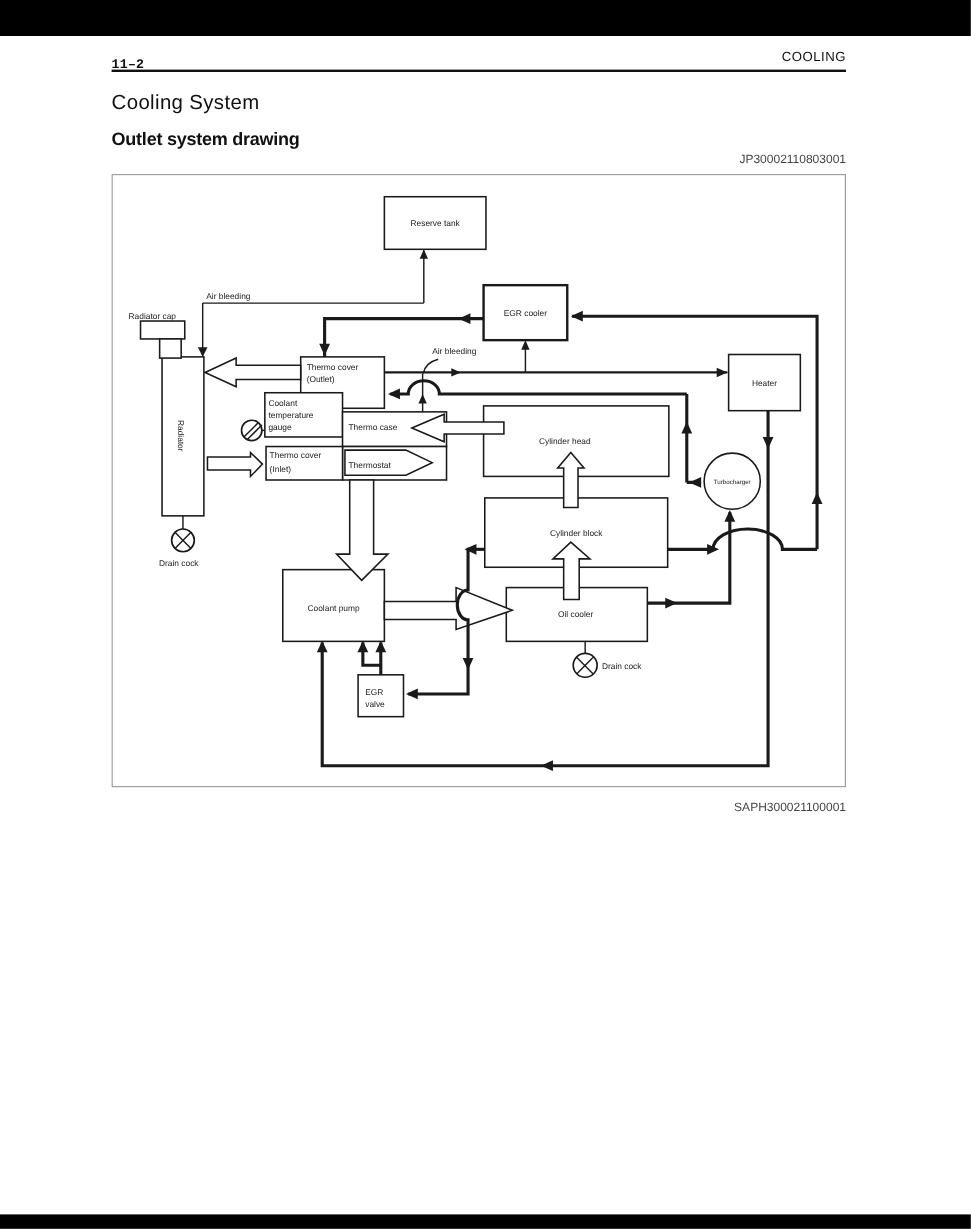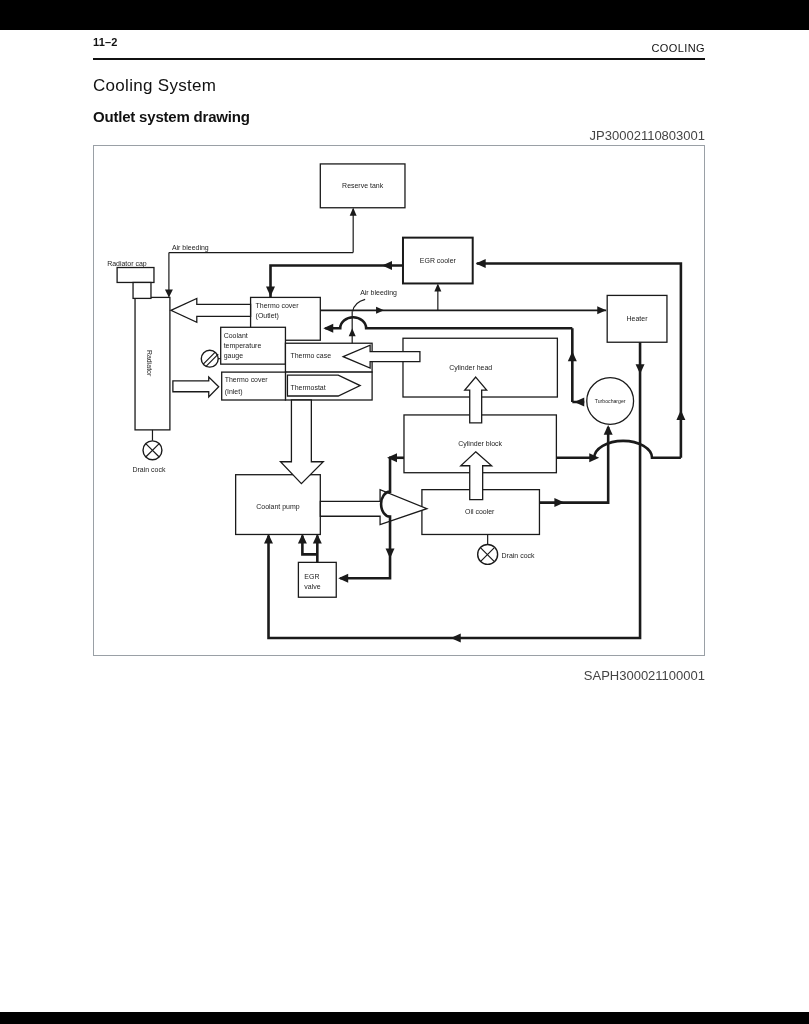--- a/index.html
+++ b/index.html
@@ -1,25 +1,25 @@
 <!DOCTYPE html>
 <html><head>
 <meta charset="utf-8">
 <style>
   html,body{margin:0;padding:0;}
   body{width:809px;height:1024px;background:#fff;font-family:"Liberation Sans",sans-serif;position:relative;overflow:hidden;}
   .bar{position:absolute;left:0;width:809px;background:#000;}
   .bar-top{top:0;height:30px;}
   .bar-bottom{bottom:0;height:12px;}
-  .hdr-num{position:absolute;left:93px;top:36px;font-size:11px;font-weight:700;color:#111;letter-spacing:.2px;}
+  .hdr-num{position:absolute;left:93px;top:49px;font-size:11px;font-weight:700;color:#111;letter-spacing:.2px;font-family:Liberation Mono, monospace;}
   .hdr-section{position:absolute;left:93px;top:42px;width:612px;text-align:right;font-size:11px;font-weight:400;color:#111;letter-spacing:.4px;}
   .hdr-rule{position:absolute;left:93px;top:58px;width:612px;height:2px;background:#111;}
   .title{position:absolute;left:93px;top:76px;width:612px;font-size:17px;font-weight:500;color:#111;letter-spacing:.3px;}
   .subtitle{position:absolute;left:93px;top:108px;font-size:15px;font-weight:700;color:#111;letter-spacing:-.2px;}
-  .fig-code{position:absolute;right:104px;font-size:13px;color:#444;}
+  .fig-code{position:absolute;right:104px;font-size:10px;color:#444;}
   .fig-code-top{top:128px;}
   .fig-code-bottom{top:668px;padding-left:40px;}
   .diagram-wrap{position:absolute;left:93px;top:145px;width:612px;height:511px;border:1px solid #9aa0a6;box-sizing:border-box;background:#fff;}
   svg text{fill:#222;font-family:"Liberation Sans",sans-serif;font-size:7px;}
   .box{fill:#fff;stroke:#1a1a1a;stroke-width:1.3;}
   .box-thick{stroke-width:2;}
   .thin{fill:none;stroke:#1a1a1a;stroke-width:1.2;}
   .med{fill:none;stroke:#1a1a1a;stroke-width:1.8;}
   .thick{fill:none;stroke:#1a1a1a;stroke-width:2.6;}
   .hollow{fill:#fff;stroke:#1a1a1a;stroke-width:1.3;stroke-linejoin:miter;}

